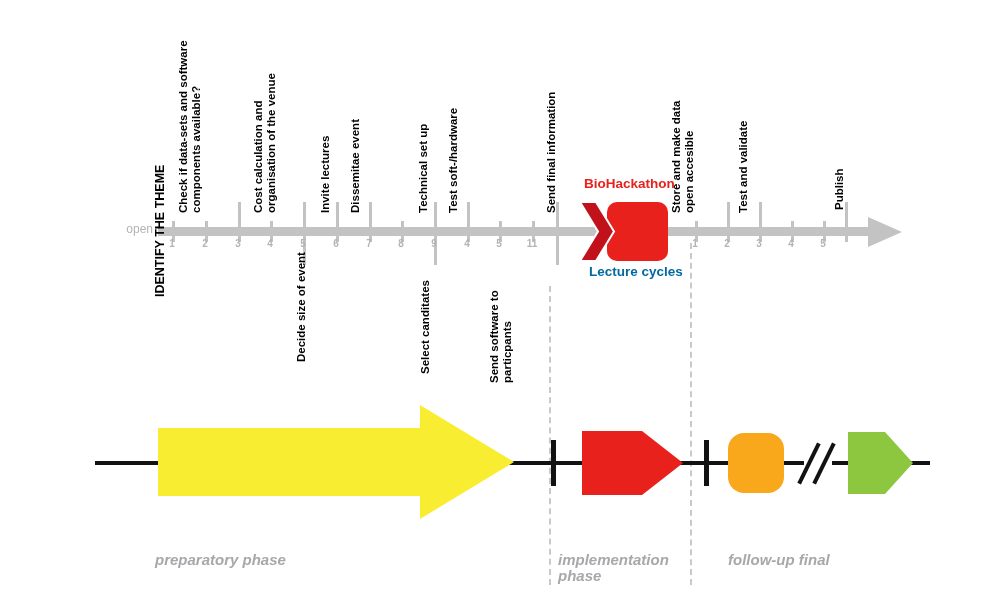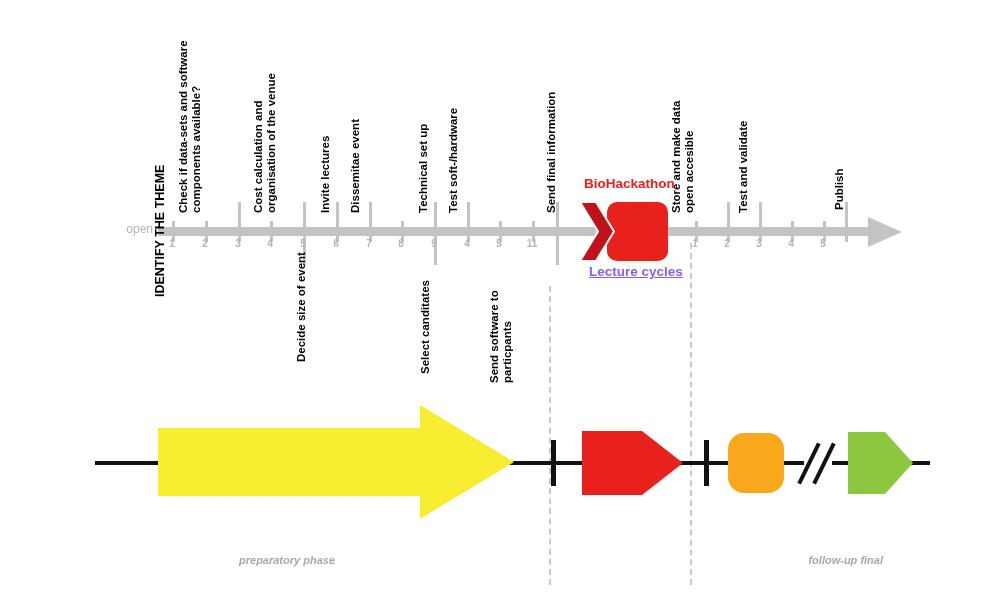--- a/index.html
+++ b/index.html
@@ -18,34 +18,34 @@
   .tick.both{top:202px;height:63px;}
   .wnum{position:absolute;top:238px;width:20px;text-align:center;
     font-size:10px;font-weight:bold;color:#b4b4b4;}
   
   .vlabel{position:absolute;transform:rotate(-90deg);transform-origin:0 100%;
     font-size:11.5px;font-weight:bold;color:#000;line-height:13px;white-space:pre;}
   .vlabel.big{font-size:12.5px;line-height:13px;}
   
   .hack-glyph{position:absolute;left:580px;top:200px;}
   .hack-title{position:absolute;left:584px;top:176px;font-size:13.5px;font-weight:bold;color:#e8211d;white-space:nowrap;}
-  .hack-sub{position:absolute;left:589px;top:264px;font-size:13.5px;font-weight:bold;color:#8b5cf6;white-space:nowrap;text-decoration:underline;}
+  .hack-sub{position:absolute;left:589px;top:264px;font-size:13.5px;font-weight:bold;color:#0369a1;white-space:nowrap;}
   
   .divider{position:absolute;width:0;border-left:2px dashed #c9c9c9;}
   .divider.left{left:549px;top:286px;height:299px;}
   .divider.right{left:690px;top:243px;height:342px;}
   
   .baseline{position:absolute;left:95px;top:461px;width:835px;height:4px;background:#121212;}
   .glyph{position:absolute;}
   .btick{position:absolute;top:440px;width:5px;height:46px;background:#121212;}
   .break-gap{position:absolute;left:804px;top:458px;width:28px;height:11px;background:#fff;}
   .slash{position:absolute;top:441px;width:4px;height:45px;background:#121212;transform:rotate(26deg);}
   
   .phase{position:absolute;color:#a6a8ab;font-weight:bold;font-style:italic;
-    font-size:11px;text-align:right;line-height:16px;}
+    font-size:15px;text-align:left;line-height:16px;}
 </style>
 </head>
 <body>
 
 <div class="stage">
 
   <span class="weeks-label">open</span>
   <div class="tl-bar"></div>
   <div class="tl-head"></div>
 
@@ -138,15 +138,16 @@
 
   <div class="break-gap"></div>
   <div class="slash" style="left:807px"></div>
   <div class="slash" style="left:822px"></div>
 
   <svg class="glyph" style="left:848px;top:432px" width="66" height="62" viewBox="0 0 66 62">
     <polygon points="0,0 37,0 65,31 37,62 0,62" fill="#8dc63f"></polygon>
   </svg>
 
   <div class="phase" style="left:155px;top:552px;width:180px">preparatory phase</div>
+  <div class="phase" style="left:558px;top:552px;width:124px">implementation phase</div>
   <div class="phase" style="left:728px;top:552px;width:155px">follow-up final</div>
 
 </div>
 
 </body></html>

